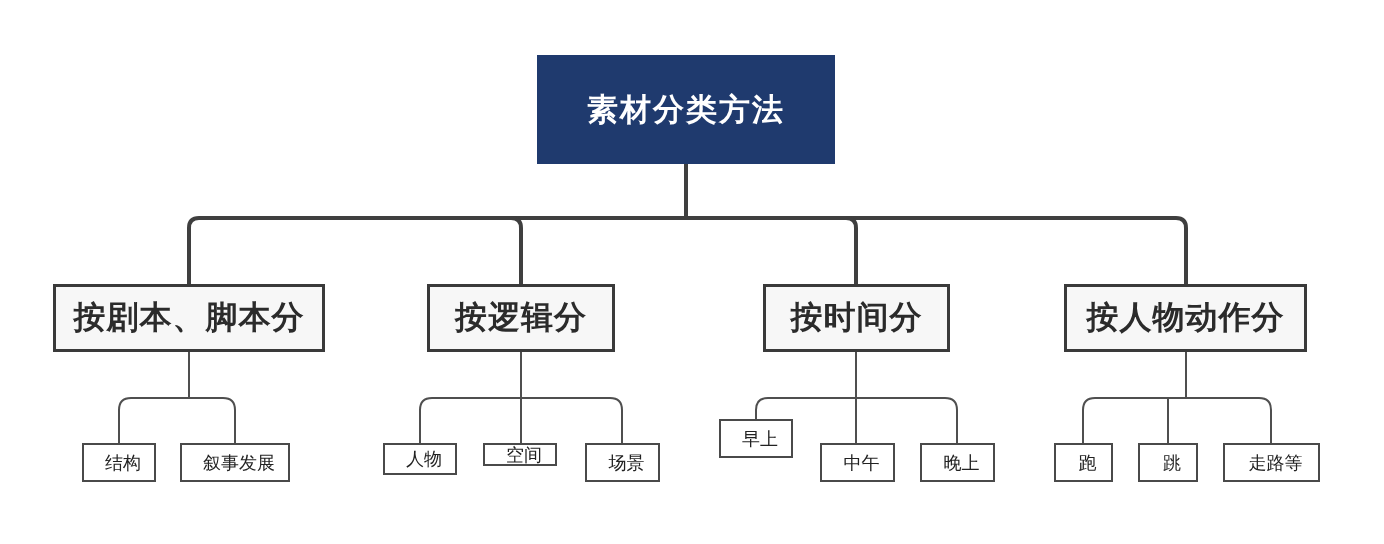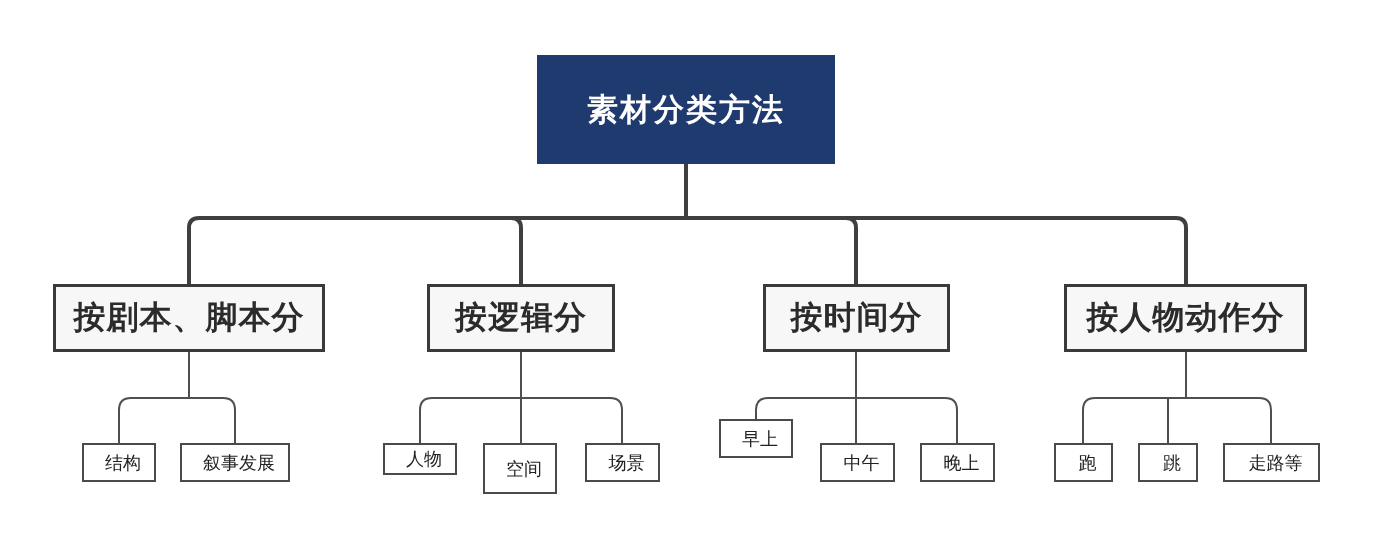--- a/index.html
+++ b/index.html
@@ -90,21 +90,21 @@
 
   <div class="node node-branch" style="left:53px;top:284px;width:272px;height:68px">按剧本、脚本分</div>
   <div class="node node-branch" style="left:427px;top:284px;width:188px;height:68px">按逻辑分</div>
   <div class="node node-branch" style="left:763px;top:284px;width:187px;height:68px">按时间分</div>
   <div class="node node-branch" style="left:1064px;top:284px;width:243px;height:68px">按人物动作分</div>
 
   <div class="node node-leaf" style="left:82px;top:443px;width:74px;height:39px">结构</div>
   <div class="node node-leaf" style="left:180px;top:443px;width:110px;height:39px">叙事发展</div>
 
   <div class="node node-leaf" style="left:383px;top:443px;width:74px;height:32px">人物</div>
-  <div class="node node-leaf" style="left:483px;top:443px;width:74px;height:51px">空间</div>
+  <div class="node node-leaf" style="left:483px;top:443px;width:74px;height:23px">空间</div>
   <div class="node node-leaf" style="left:585px;top:443px;width:75px;height:39px">场景</div>
 
   <div class="node node-leaf" style="left:719px;top:419px;width:74px;height:39px">早上</div>
   <div class="node node-leaf" style="left:820px;top:443px;width:75px;height:39px">中午</div>
   <div class="node node-leaf" style="left:920px;top:443px;width:75px;height:39px">晚上</div>
 
   <div class="node node-leaf" style="left:1054px;top:443px;width:59px;height:39px">跑</div>
   <div class="node node-leaf" style="left:1138px;top:443px;width:60px;height:39px">跳</div>
   <div class="node node-leaf" style="left:1223px;top:443px;width:97px;height:39px">走路等</div>
 

